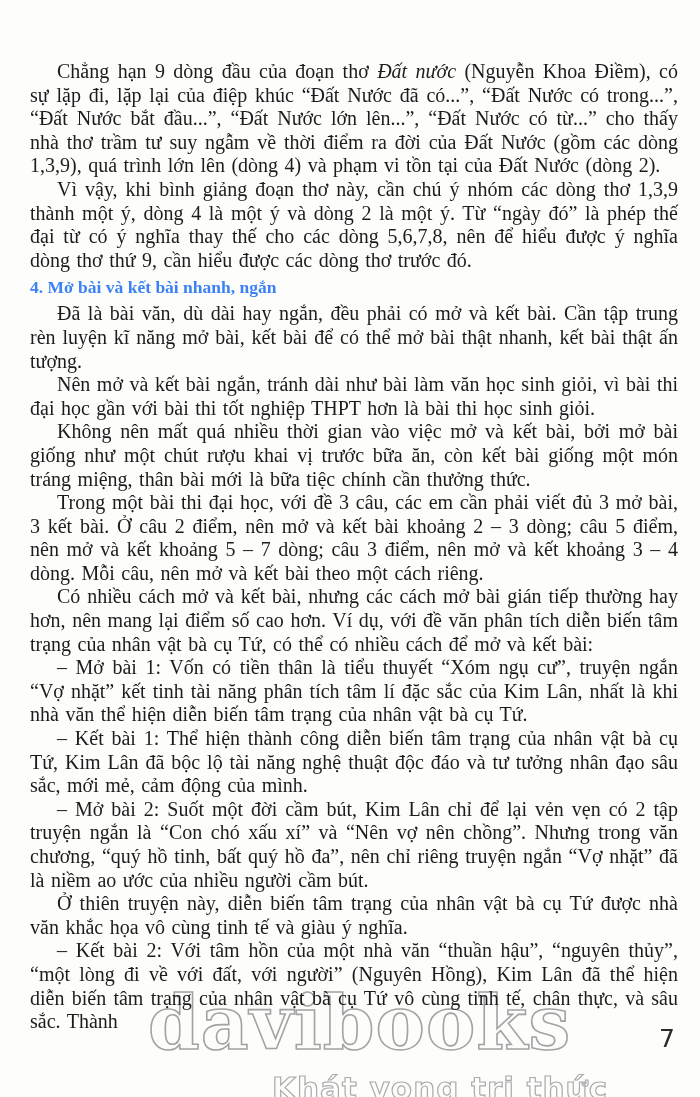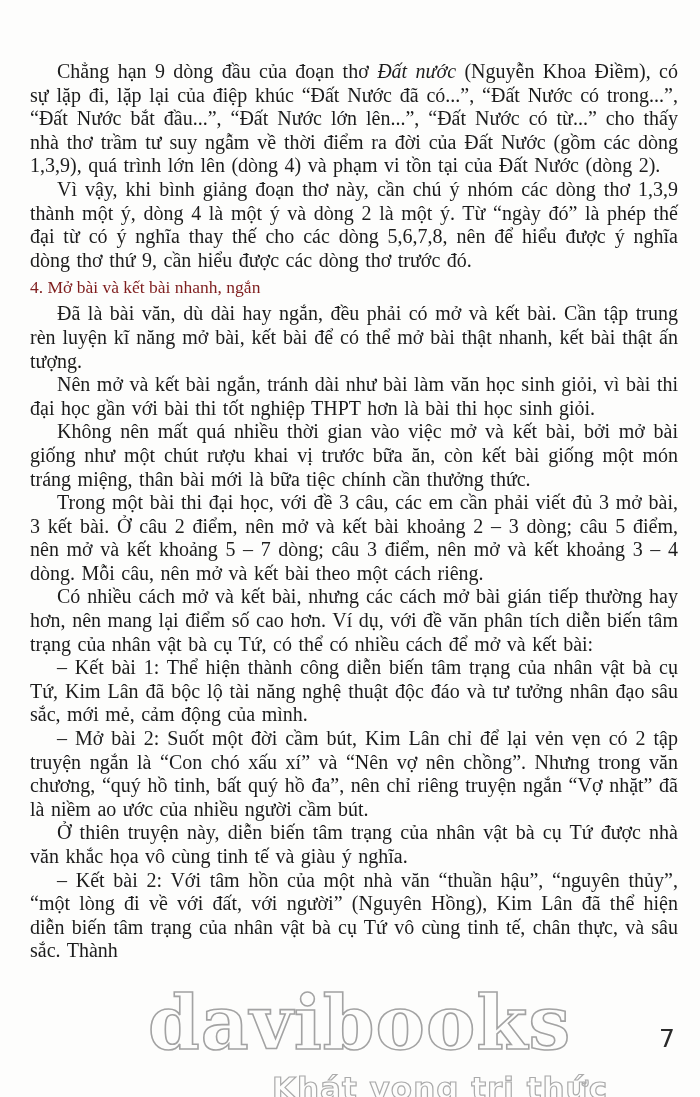--- a/index.html
+++ b/index.html
@@ -31,23 +31,23 @@
     text-indent: 27px;
     word-spacing: 1.5px;
   }
   .para .it {
     font-style: italic;
   }
   .heading {
     margin: 3px 0 3px 0;
     font-size: 17.5px;
     line-height: 24px;
-    font-weight: normal;
+    font-weight: bold;
     text-indent: 0;
-    color: #7f1d1d;
+    color: #3b82f6;
   }
   .watermark-brand {
     position: absolute;
     left: 148px;
     top: 980px;
     z-index: 1;
     font-family: "DejaVu Serif", serif;
     font-weight: bold;
     font-size: 74px;
     letter-spacing: 1px;
@@ -101,20 +101,21 @@
     <p class="para">Đã là bài văn, dù dài hay ngắn, đều phải có mở và kết bài. Cần tập trung rèn luyện kĩ năng mở bài, kết bài để có thể mở bài thật nhanh, kết bài thật ấn tượng.</p>
 
     <p class="para">Nên mở và kết bài ngắn, tránh dài như bài làm văn học sinh giỏi, vì bài thi đại học gần với bài thi tốt nghiệp THPT hơn là bài thi học sinh giỏi.</p>
 
     <p class="para">Không nên mất quá nhiều thời gian vào việc mở và kết bài, bởi mở bài giống như một chút rượu khai vị trước bữa ăn, còn kết bài giống một món tráng miệng, thân bài mới là bữa tiệc chính cần thưởng thức.</p>
 
     <p class="para">Trong một bài thi đại học, với đề 3 câu, các em cần phải viết đủ 3 mở bài, 3 kết bài. Ở câu 2 điểm, nên mở và kết bài khoảng 2 – 3 dòng; câu 5 điểm, nên mở và kết khoảng 5 – 7 dòng; câu 3 điểm, nên mở và kết khoảng 3 – 4 dòng. Mỗi câu, nên mở và kết bài theo một cách riêng.</p>
 
     <p class="para">Có nhiều cách mở và kết bài, nhưng các cách mở bài gián tiếp thường hay hơn, nên mang lại điểm số cao hơn. Ví dụ, với đề văn phân tích diễn biến tâm trạng của nhân vật bà cụ Tứ, có thể có nhiều cách để mở và kết bài:</p>
 
+    <p class="para">– Mở bài 1: Vốn có tiền thân là tiểu thuyết “Xóm ngụ cư”, truyện ngắn “Vợ nhặt” kết tinh tài năng phân tích tâm lí đặc sắc của Kim Lân, nhất là khi nhà văn thể hiện diễn biến tâm trạng của nhân vật bà cụ Tứ.</p>
 
     <p class="para">– Kết bài 1: Thể hiện thành công diễn biến tâm trạng của nhân vật bà cụ Tứ, Kim Lân đã bộc lộ tài năng nghệ thuật độc đáo và tư tưởng nhân đạo sâu sắc, mới mẻ, cảm động của mình.</p>
 
     <p class="para">– Mở bài 2: Suốt một đời cầm bút, Kim Lân chỉ để lại vẻn vẹn có 2 tập truyện ngắn là “Con chó xấu xí” và “Nên vợ nên chồng”. Nhưng trong văn chương, “quý hồ tinh, bất quý hồ đa”, nên chỉ riêng truyện ngắn “Vợ nhặt” đã là niềm ao ước của nhiều người cầm bút.</p>
 
     <p class="para">Ở thiên truyện này, diễn biến tâm trạng của nhân vật bà cụ Tứ được nhà văn khắc họa vô cùng tinh tế và giàu ý nghĩa.</p>
 
     <p class="para">– Kết bài 2: Với tâm hồn của một nhà văn “thuần hậu”, “nguyên thủy”, “một lòng đi về với đất, với người” (Nguyên Hồng), Kim Lân đã thể hiện diễn biến tâm trạng của nhân vật bà cụ Tứ vô cùng tinh tế, chân thực, và sâu sắc. Thành</p>
 
   </div>

